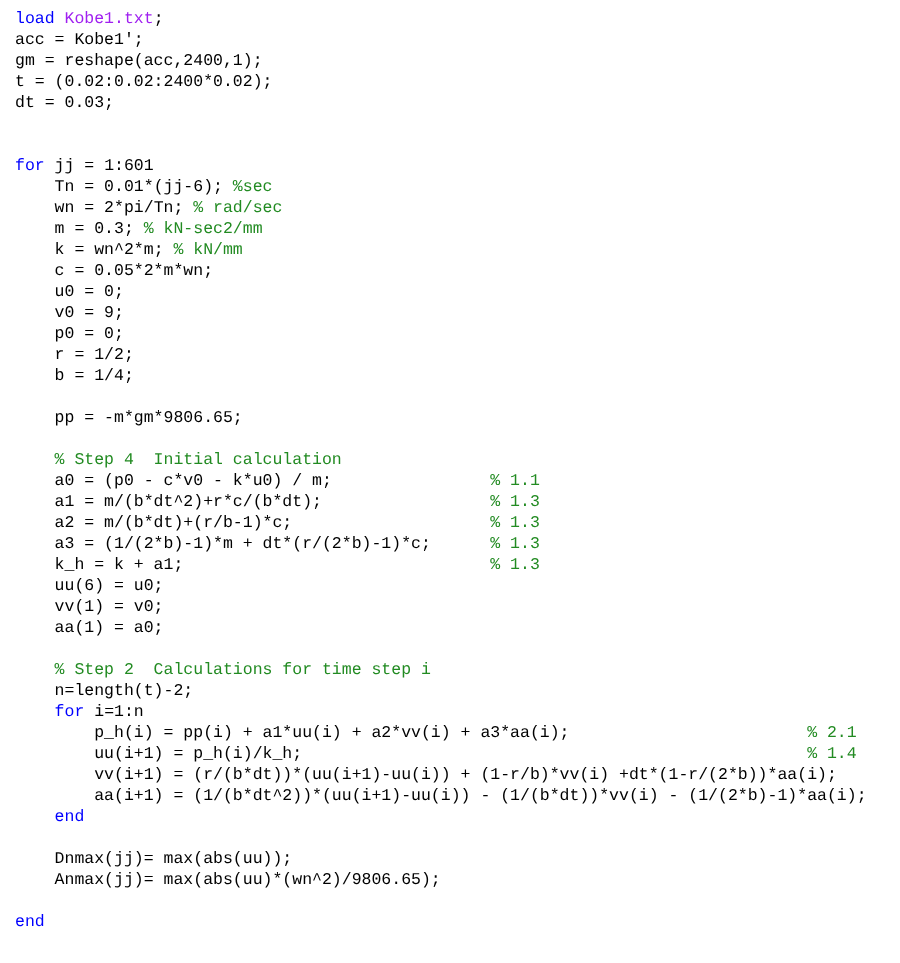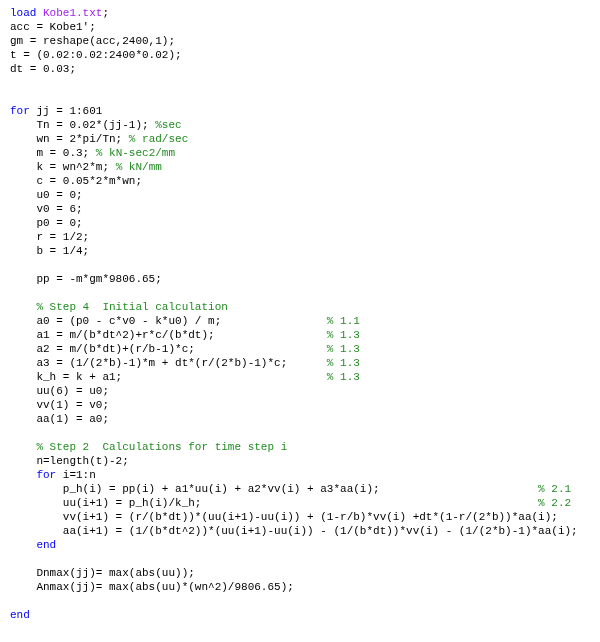--- a/index.html
+++ b/index.html
@@ -30,48 +30,48 @@
 <body>
 
 <pre class="code"><span><span class="kw">load</span><span class="str"> Kobe1.txt</span><span>;</span></span>
 <span>acc = Kobe1';</span>
 <span>gm = reshape(acc,2400,1);</span>
 <span>t = (0.02:0.02:2400*0.02);</span>
 <span>dt = 0.03;</span>
 
 
 <span><span class="kw">for</span><span> jj = 1:601</span></span>
-<span><span>    </span><span>Tn = 0.02*(jj-1); </span><span class="com">%sec</span></span>
+<span><span>    </span><span>Tn = 0.01*(jj-6); </span><span class="com">%sec</span></span>
 <span><span>    </span><span>wn = 2*pi/Tn; </span><span class="com">% rad/sec</span></span>
 <span><span>    </span><span>m = 0.3; </span><span class="com">% kN-sec2/mm</span></span>
 <span><span>    </span><span>k = wn^2*m; </span><span class="com">% kN/mm</span></span>
 <span>    c = 0.05*2*m*wn;</span>
 <span>    u0 = 0;</span>
-<span>    v0 = 6;</span>
+<span>    v0 = 9;</span>
 <span>    p0 = 0;</span>
 <span>    r = 1/2;</span>
 <span>    b = 1/4;</span>
 
 <span>    pp = -m*gm*9806.65;</span>
 
 <span class="com">    % Step 4  Initial calculation</span>
 <span><span>    a0 = (p0 - c*v0 - k*u0) / m;                </span><span class="com">% 1.1</span></span>
 <span><span>    a1 = m/(b*dt^2)+r*c/(b*dt);                 </span><span class="com">% 1.3</span></span>
 <span><span>    a2 = m/(b*dt)+(r/b-1)*c;                    </span><span class="com">% 1.3</span></span>
 <span><span>    a3 = (1/(2*b)-1)*m + dt*(r/(2*b)-1)*c;      </span><span class="com">% 1.3</span></span>
 <span><span>    k_h = k + a1;                               </span><span class="com">% 1.3</span></span>
 <span>    uu(6) = u0;</span>
 <span>    vv(1) = v0;</span>
 <span>    aa(1) = a0;</span>
 
 <span class="com">    % Step 2  Calculations for time step i</span>
 <span>    n=length(t)-2;</span>
 <span><span>    </span><span class="kw">for</span><span> i=1:n</span></span>
 <span><span>        p_h(i) = pp(i) + a1*uu(i) + a2*vv(i) + a3*aa(i);                        </span><span class="com">% 2.1</span></span>
-<span><span>        uu(i+1) = p_h(i)/k_h;                                                   </span><span class="com">% 2.2</span></span>
+<span><span>        uu(i+1) = p_h(i)/k_h;                                                   </span><span class="com">% 1.4</span></span>
 <span>        vv(i+1) = (r/(b*dt))*(uu(i+1)-uu(i)) + (1-r/b)*vv(i) +dt*(1-r/(2*b))*aa(i);</span>
 <span>        aa(i+1) = (1/(b*dt^2))*(uu(i+1)-uu(i)) - (1/(b*dt))*vv(i) - (1/(2*b)-1)*aa(i);</span>
 <span><span>    </span><span class="kw">end</span></span>
 
 <span>    Dnmax(jj)= max(abs(uu));</span>
 <span>    Anmax(jj)= max(abs(uu)*(wn^2)/9806.65);</span>
 
 <span><span class="kw">end</span></span>
 </pre>
 

